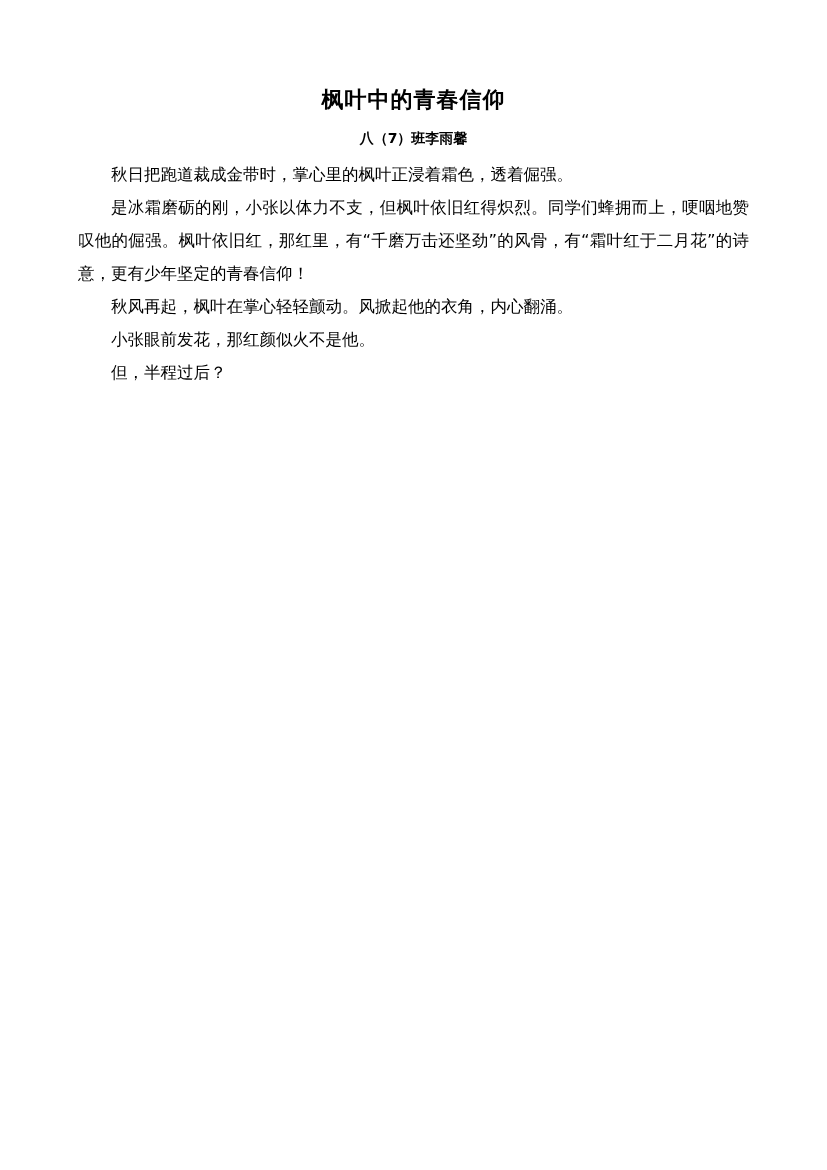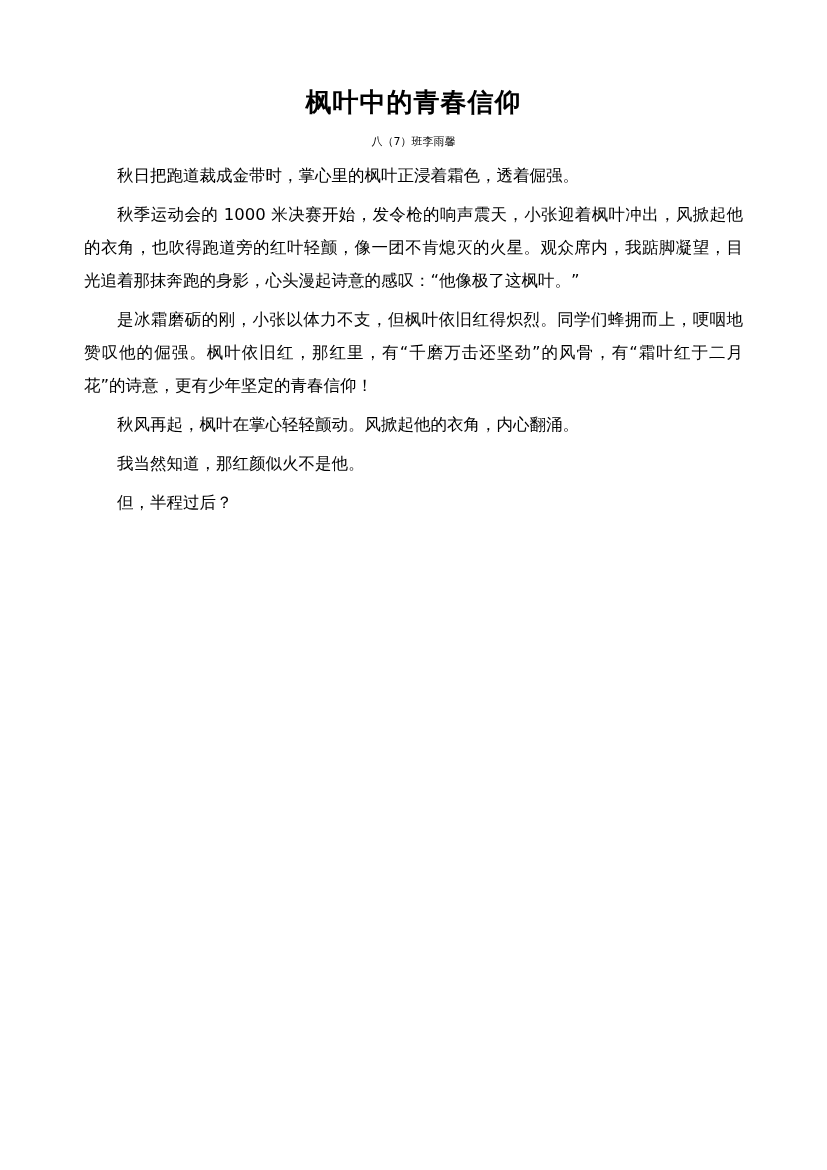--- a/index.html
+++ b/index.html
@@ -16,48 +16,48 @@
   }
   .page {
     position: relative;
     width: 827px;
     height: 1170px;
     box-sizing: border-box;
     padding: 86px 78px 0 78px;
   }
   .doc-title {
     text-align: center;
-    font-size: 26px;
+    font-size: 22px;
     font-weight: bold;
     letter-spacing: 1px;
     margin: 0 0 14px 0;
     line-height: 1.3;
   }
   .doc-byline {
     text-align: center;
-    font-size: 11px;
+    font-size: 14px;
     margin: 0 0 10px 0;
     line-height: 1.4;
+    font-weight: bold;
   }
   .para {
     font-size: 16.5px;
     line-height: 2.0;
     text-align: justify;
     text-justify: inter-ideograph;
-    margin: 6px;
+    margin: 0;
     text-indent: 2em;
     word-break: break-all;
   }
 </style>
 </head>
 <body>
 
 <div class="page">
   <h1 class="doc-title">枫叶中的青春信仰</h1>
   <div class="doc-byline">八（7）班李雨馨</div>
 
   <p class="para">秋日把跑道裁成金带时，掌心里的枫叶正浸着霜色，透着倔强。</p>
-  <p class="para">秋季运动会的 1000 米决赛开始，发令枪的响声震天，小张迎着枫叶冲出，风掀起他的衣角，也吹得跑道旁的红叶轻颤，像一团不肯熄灭的火星。观众席内，我踮脚凝望，目光追着那抹奔跑的身影，心头漫起诗意的感叹：“他像极了这枫叶。”</p>
   <p class="para">是冰霜磨砺的刚，小张以体力不支，但枫叶依旧红得炽烈。同学们蜂拥而上，哽咽地赞叹他的倔强。枫叶依旧红，那红里，有“千磨万击还坚劲”的风骨，有“霜叶红于二月花”的诗意，更有少年坚定的青春信仰！</p>
   <p class="para">秋风再起，枫叶在掌心轻轻颤动。风掀起他的衣角，内心翻涌。</p>
-  <p class="para">我当然知道，那红颜似火不是他。</p>
+  <p class="para">小张眼前发花，那红颜似火不是他。</p>
   <p class="para">但，半程过后？</p>
 </div>
 
 </body></html>

